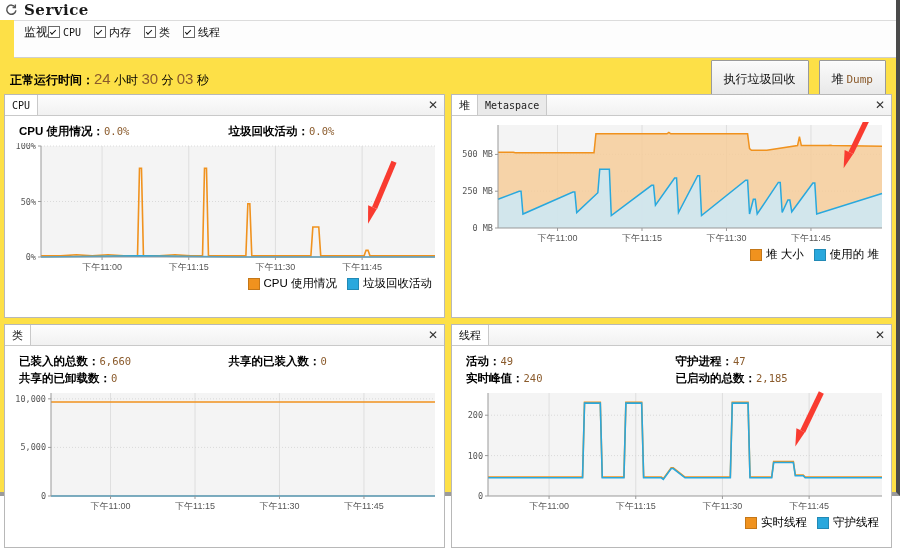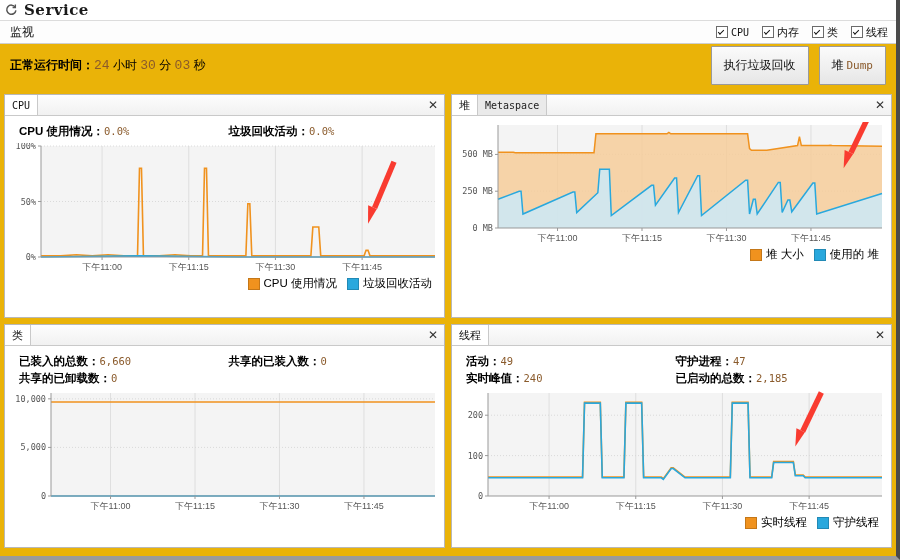--- a/index.html
+++ b/index.html
@@ -6,43 +6,43 @@
   body{
     width:900px;height:560px;
     background:#ffffff;
     font-family:"Liberation Sans","DejaVu Sans",sans-serif;
     font-size:12px;color:#000;
     overflow:hidden;
     position:relative;
   }
   
   #window{
-    position:absolute;left:0;top:0;width:900px;height:560px;
+    position:absolute;left:0;top:0;width:900px;height:496px;
     box-sizing:border-box;
     border-right:4px solid #4a4a4a;
     border-bottom:4px solid #9b9b9b;
-    background:#eab308;
+    background:#fde047;
   }
   
   #titlebar{
     height:20px;display:flex;align-items:center;
     padding:0 0 0 4px;background:#fff;
   }
   #titlebar .tb-icon{
     width:14px;height:14px;margin-right:6px;position:relative;flex:0 0 auto;
   }
   #titlebar .tb-title{
     font-family:"DejaVu Serif","Liberation Serif",serif;
     font-weight:bold;font-size:15px;letter-spacing:.5px;color:#1a1a1a;
   }
   
   #menubar{
     height:22px;border-top:1px solid #dcdcdc;border-bottom:1px solid #cfcfcf;
-    display:flex;align-items:center;justify-content:space-between;
-    padding:0 8px 0 10px;background:#fdfdfd;
+    display:flex;align-items:center;
+    padding:0 8px 14px 10px;background:#fdfdfd;margin-left:14px;
   }
   #menubar .menu-label{font-size:12px;color:#111;}
   .checkgroup{display:flex;align-items:center;gap:13px;}
   .checkitem{display:flex;align-items:center;gap:3px;cursor:default;}
   .cbox{
     width:10px;height:10px;border:1px solid #6b6b6b;background:#fff;
     position:relative;display:inline-block;flex:0 0 auto;
   }
   .cbox::after{
     content:"";position:absolute;left:1px;top:3px;width:5px;height:2px;
@@ -51,21 +51,21 @@
   }
   .checkitem .lbl{font-size:11px;color:#111;}
   .checkitem .lbl.mono{font-family:"DejaVu Sans Mono","Liberation Mono",monospace;font-size:10px;}
   
   #uptimerow{
     height:42px;display:flex;align-items:center;justify-content:space-between;
     padding:0 10px 0 10px;
   }
   #uptime{font-size:12px;}
   #uptime b{font-weight:bold;color:#000;}
-  #uptime .num{color:#8a5a2b;font-family:Liberation Mono, monospace;font-size:13px;}
+  #uptime .num{color:#8a5a2b;font-family:Liberation Sans, sans-serif;font-size:15px;}
   .btnrow{display:flex;gap:10px;align-items:center;}
   .btn{
     border:1px solid #9a9a9a;background:linear-gradient(#fbfbfb,#e6e6e6);
     padding:9px 12px;font-size:12px;color:#111;border-radius:1px;cursor:default;
     min-height:19px;display:flex;align-items:center;justify-content:center;
     box-shadow:0 1px 0 rgba(255,255,255,.6) inset;
   }
   .btn .mono{font-family:"DejaVu Sans Mono","Liberation Mono",monospace;font-size:11px;color:#8a5a2b;margin-left:3px;}
   
   #grid{

